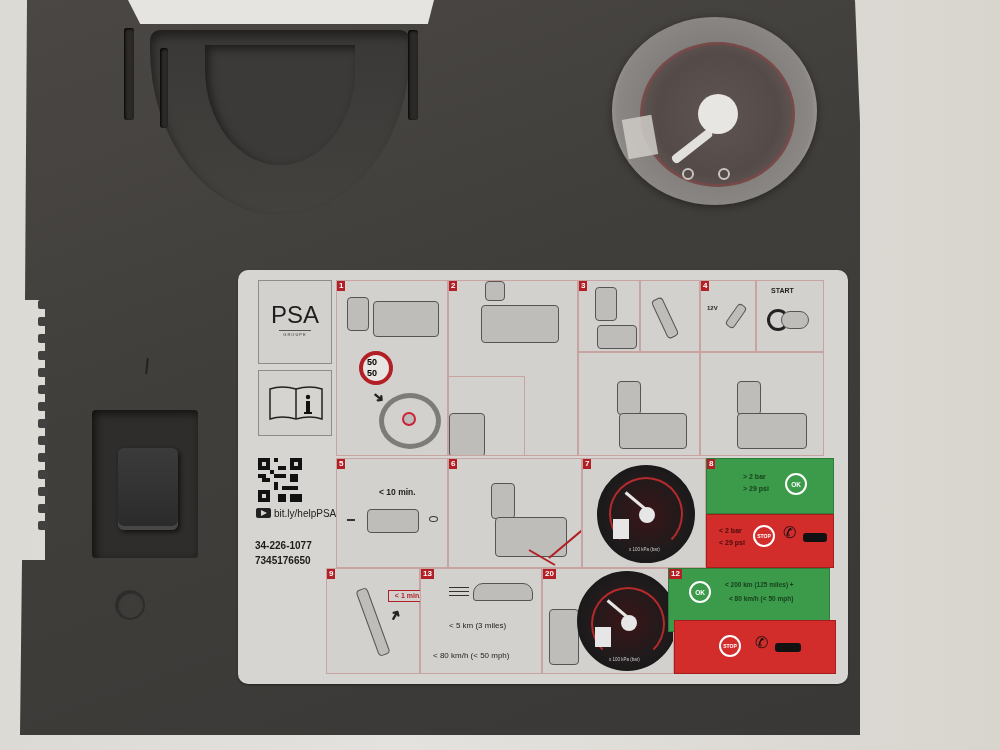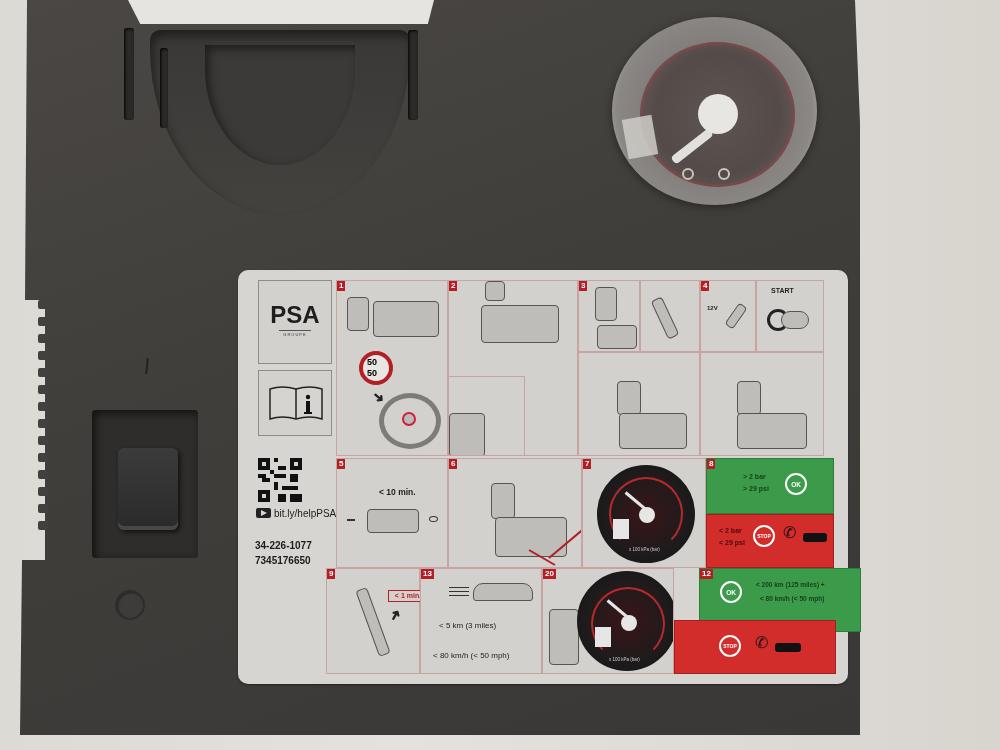--- a/index.html
+++ b/index.html
@@ -74,21 +74,21 @@
   .switch-mark { position: absolute; left: 146px; top: 358px; width: 2px; height: 16px; background: #222; transform: rotate(6deg); }
   .switch-circle { position: absolute; left: 115px; top: 590px; width: 30px; height: 30px; border-radius: 50%; border: 2px solid #2e2d2b; box-shadow: inset 1px 1px 2px #222; }
 
   
   .label {
     position: absolute; left: 238px; top: 270px; width: 610px; height: 414px;
     background: #d7d5d1; border-radius: 10px;
     box-shadow: 0 1px 2px rgba(0,0,0,0.4);
   }
   .box { position: absolute; border: 1.5px solid #8f8d8a; background: #d3d1cd; }
-  .psa-logo { font-family: "Liberation Sans", sans-serif; font-size: 24px; letter-spacing: 0; color: #1e1e1e; font-weight: 700; text-align: center; }
+  .psa-logo { font-family: "Liberation Sans", sans-serif; font-size: 24px; letter-spacing: 0; color: #1e1e1e; font-weight: 400; text-align: center; }
   .psa-sub { font-size: 4px; letter-spacing: 1px; color: #333; text-align: center; border-top: 1px solid #555; width: 32px; margin: 1px auto 0; padding-top: 1px; }
   .side-text { position: absolute; font-size: 10px; font-weight: bold; color: #1c1c1c; }
   .link-text { position: absolute; font-size: 10px; color: #222; }
 
   .panel { position: absolute; border: 1.2px solid #c7a4a2; background: #d3d1cd; overflow: hidden; }
   .num { position: absolute; left: 0; top: 0; background: #b21f24; color: #fff; font-size: 8px; font-weight: bold; padding: 0 2px; line-height: 10px; }
   .ptext { position: absolute; font-size: 9px; color: #1e1e1e; white-space: nowrap; }
   .green { background: #3c9b4a; border-color: #2f7d3a; }
   .red { background: #d22c2b; border-color: #a51e1e; }
   .badge {
@@ -295,37 +295,37 @@
   <div class="line-art" style="left:40px;top:18px;width:12px;height:70px;transform:rotate(-20deg);"></div>
   <div class="arrow" style="left:62px;top:38px;transform:rotate(-60deg);">➜</div>
 </div>
 <div style="position:absolute;left:388px;top:590px;width:40px;height:12px;border:1px solid #b21f24;background:#d3d1cd;font-size:7px;color:#b21f24;font-weight:bold;text-align:center;line-height:10px;">&lt; 1 min.</div>
 <div class="red-arrow" style="left:428px;top:596px;width:18px;"></div>
 
 <div class="panel" style="left:420px;top:568px;width:122px;height:106px;">
   <div class="num">13</div>
   <div class="line-art" style="left:52px;top:14px;width:60px;height:18px;border-radius:10px 10px 3px 3px;"></div>
   <div style="position:absolute;left:28px;top:18px;width:20px;height:1px;background:#333;box-shadow:0 4px 0 #333,0 8px 0 #333;"></div>
-  <div class="ptext" style="left:18px;top:52px;font-size:8px;">&lt; 5 km (3 miles)</div>
+  <div class="ptext" style="left:28px;top:52px;font-size:8px;">&lt; 5 km (3 miles)</div>
   <div class="ptext" style="left:12px;top:82px;font-size:8px;">&lt; 80 km/h (&lt; 50 mph)</div>
 </div>
 
 <div class="panel" style="left:542px;top:568px;width:132px;height:106px;">
   <div class="num">20</div>
   <div class="line-art" style="left:6px;top:40px;width:30px;height:56px;"></div>
   <div class="dial" style="left:34px;top:2px;width:100px;height:100px;">
     <div class="dial-arc" style="left:12px;top:14px;width:74px;height:74px;"></div>
     <div class="dial-needle" style="left:22px;top:44px;width:28px;transform:rotate(40deg);"></div>
     <div class="dial-hub" style="left:42px;top:42px;width:16px;height:16px;"></div>
     <div class="dial-flag" style="left:16px;top:54px;width:16px;height:20px;"></div>
     <div class="dial-cap" style="left:30px;top:84px;">x 100 kPa (bar)</div>
   </div>
 </div>
 
-<div class="panel green" style="left:699px;top:568px;width:162px;height:64px;">
+<div class="panel green" style="left:668px;top:568px;width:162px;height:64px;">
   <div class="num">12</div>
   <div class="badge" style="left:20px;top:12px;background:#3c9b4a;">OK</div>
   <div class="ptext" style="left:56px;top:12px;font-size:6.5px;font-weight:bold;color:#173e1c;">&lt; 200 km (125 miles) +</div>
   <div class="ptext" style="left:60px;top:26px;font-size:6.5px;font-weight:bold;color:#173e1c;">&lt; 80 km/h (&lt; 50 mph)</div>
 </div>
 <div class="panel red" style="left:674px;top:620px;width:162px;height:54px;">
   <div class="badge" style="left:44px;top:14px;background:#d22c2b;font-size:5px;">STOP</div>
   <div class="ptext" style="left:80px;top:12px;font-size:16px;color:#111;">✆</div>
   <div style="position:absolute;left:100px;top:22px;width:26px;height:9px;background:#111;border-radius:3px;"></div>
 </div>

